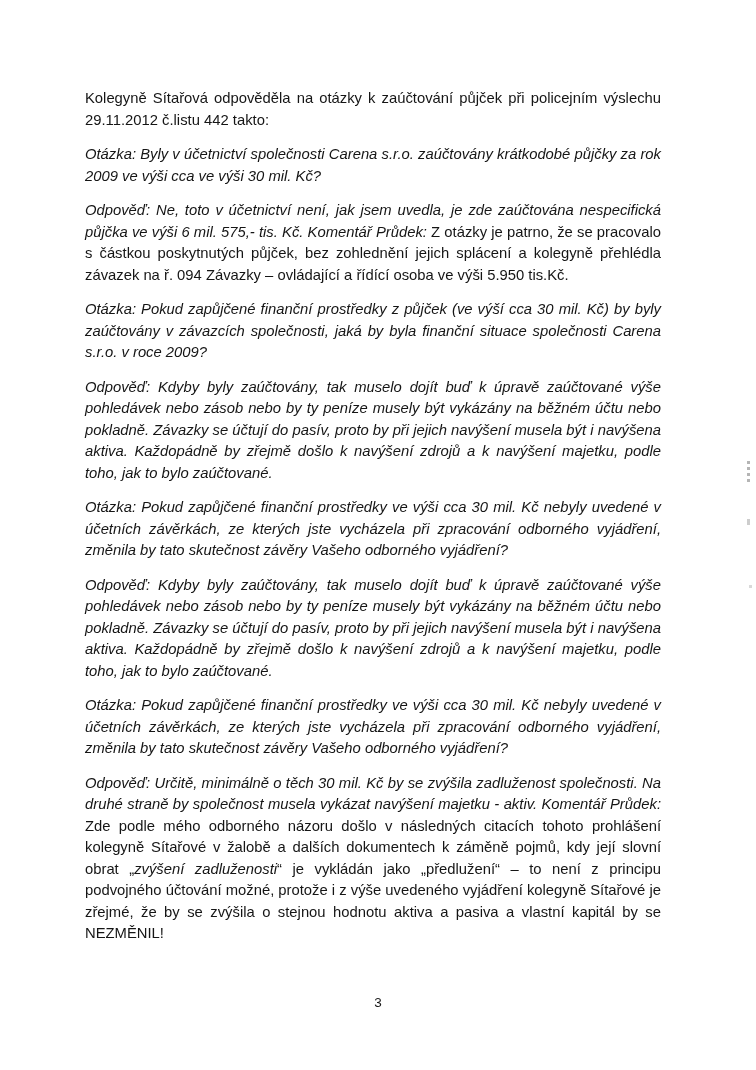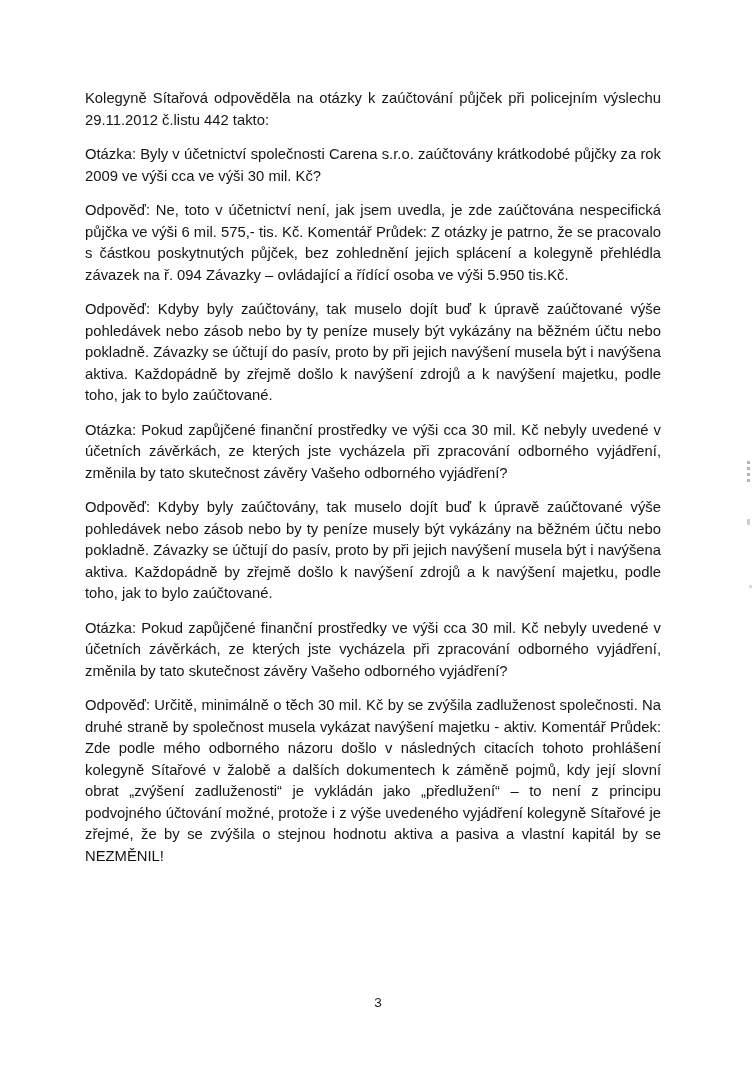--- a/index.html
+++ b/index.html
@@ -26,21 +26,21 @@
     top: 88px;
     width: 588px;
     font-size: 14.8px;
     line-height: 21.5px;
     text-align: justify;
     -webkit-font-smoothing: antialiased;
   }
   .content p {
     margin: 0 12px 13px 0;
   }
-  .it { }
+  .it { font-style: italic; }
   .rg { font-style: normal; }
   .page-number {
     position: absolute;
     top: 995px;
     left: 0;
     width: 756px;
     text-align: center;
     font-size: 13.5px;
     color: #191919;
   }
@@ -79,20 +79,21 @@
 <div class="page">
 
   <div class="content">
 
     <p><span class="rg">Kolegyně Sítařová odpověděla na otázky k zaúčtování půjček při policejním výslechu 29.11.2012 č.listu 442 takto:</span></p>
 
     <p><span class="it">Otázka: Byly v účetnictví společnosti Carena s.r.o. zaúčtovány krátkodobé půjčky za rok 2009 ve výši cca ve výši 30 mil. Kč?</span></p>
 
     <p><span class="it">Odpověď: Ne, toto v účetnictví není, jak jsem uvedla, je zde zaúčtována nespecifická půjčka ve výši 6 mil. 575,- tis. Kč. Komentář Průdek: </span><span class="rg">Z otázky je patrno, že se pracovalo s částkou poskytnutých půjček, bez zohlednění jejich splácení a kolegyně přehlédla závazek na ř. 094 Závazky – ovládající a řídící osoba ve výši 5.950 tis.Kč.</span></p>
 
+    <p><span class="it">Otázka: Pokud zapůjčené finanční prostředky z půjček (ve výší cca 30 mil. Kč) by byly zaúčtovány v závazcích společnosti, jaká by byla finanční situace společnosti Carena s.r.o. v roce 2009?</span></p>
 
     <p><span class="it">Odpověď: Kdyby byly zaúčtovány, tak muselo dojít buď k úpravě zaúčtované výše pohledávek nebo zásob nebo by ty peníze musely být vykázány na běžném účtu nebo pokladně. Závazky se účtují do pasív, proto by při jejich navýšení musela být i navýšena aktiva. Každopádně by zřejmě došlo k navýšení zdrojů a k navýšení majetku, podle toho, jak to bylo zaúčtované.</span></p>
 
     <p><span class="it">Otázka: Pokud zapůjčené finanční prostředky ve výši cca 30 mil. Kč nebyly uvedené v účetních závěrkách, ze kterých jste vycházela při zpracování odborného vyjádření, změnila by tato skutečnost závěry Vašeho odborného vyjádření?</span></p>
 
     <p><span class="it">Odpověď: Kdyby byly zaúčtovány, tak muselo dojít buď k úpravě zaúčtované výše pohledávek nebo zásob nebo by ty peníze musely být vykázány na běžném účtu nebo pokladně. Závazky se účtují do pasív, proto by při jejich navýšení musela být i navýšena aktiva. Každopádně by zřejmě došlo k navýšení zdrojů a k navýšení majetku, podle toho, jak to bylo zaúčtované.</span></p>
 
     <p><span class="it">Otázka: Pokud zapůjčené finanční prostředky ve výši cca 30 mil. Kč nebyly uvedené v účetních závěrkách, ze kterých jste vycházela při zpracování odborného vyjádření, změnila by tato skutečnost závěry Vašeho odborného vyjádření?</span></p>
 
     <p><span class="it">Odpověď: Určitě, minimálně o těch 30 mil. Kč by se zvýšila zadluženost společnosti. Na druhé straně by společnost musela vykázat navýšení majetku - aktiv. Komentář Průdek: </span><span class="rg">Zde podle mého odborného názoru došlo v následných citacích tohoto prohlášení kolegyně Sítařové v žalobě a dalších dokumentech k záměně pojmů, kdy její slovní obrat „</span><span class="it">zvýšení zadluženosti</span><span class="rg">“ je vykládán jako „předlužení“ – to není z principu podvojného účtování možné, protože i z výše uvedeného vyjádření kolegyně Sítařové je zřejmé, že by se zvýšila o stejnou hodnotu aktiva a pasiva a vlastní kapitál by se NEZMĚNIL!</span></p>

